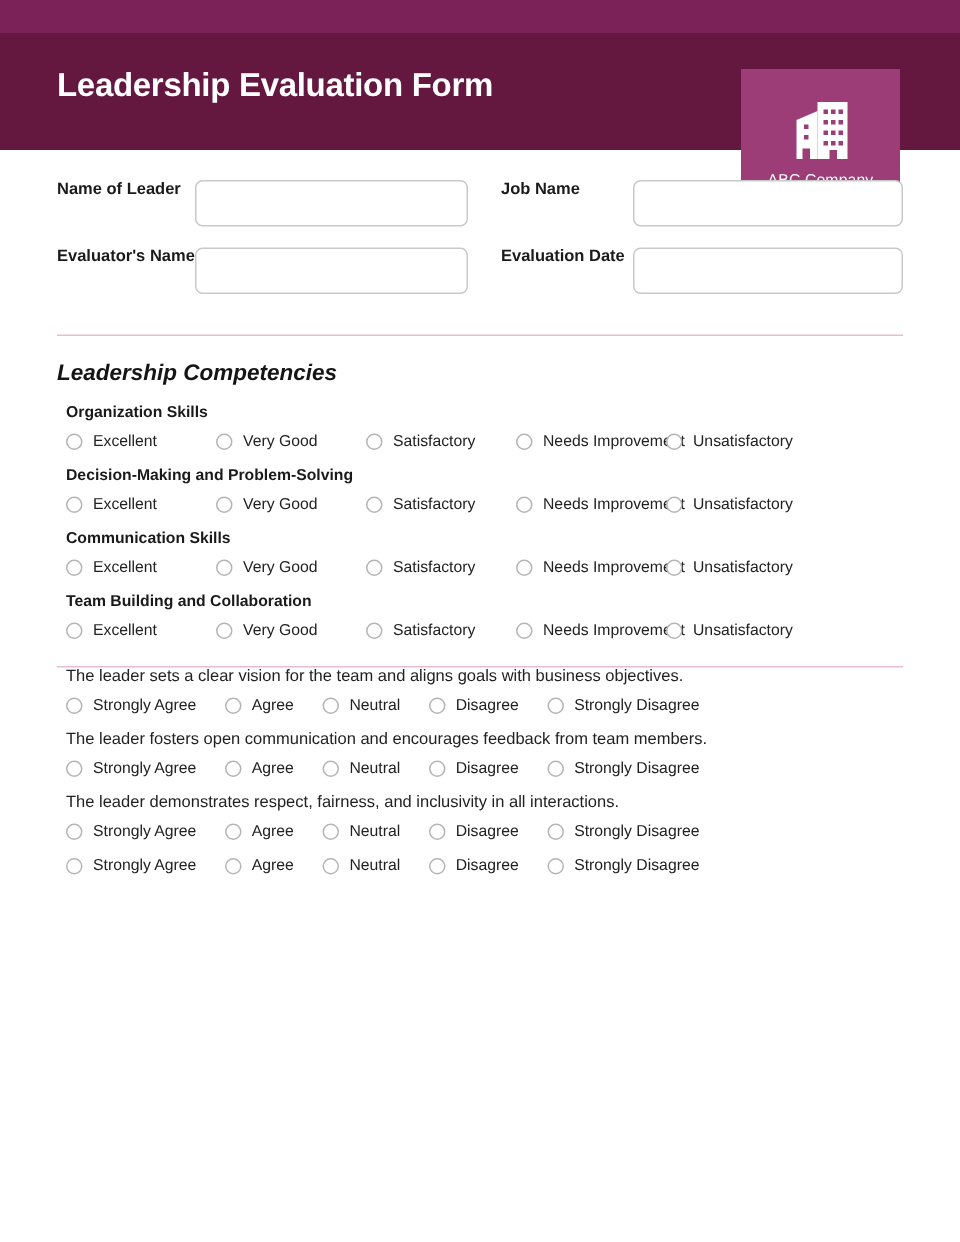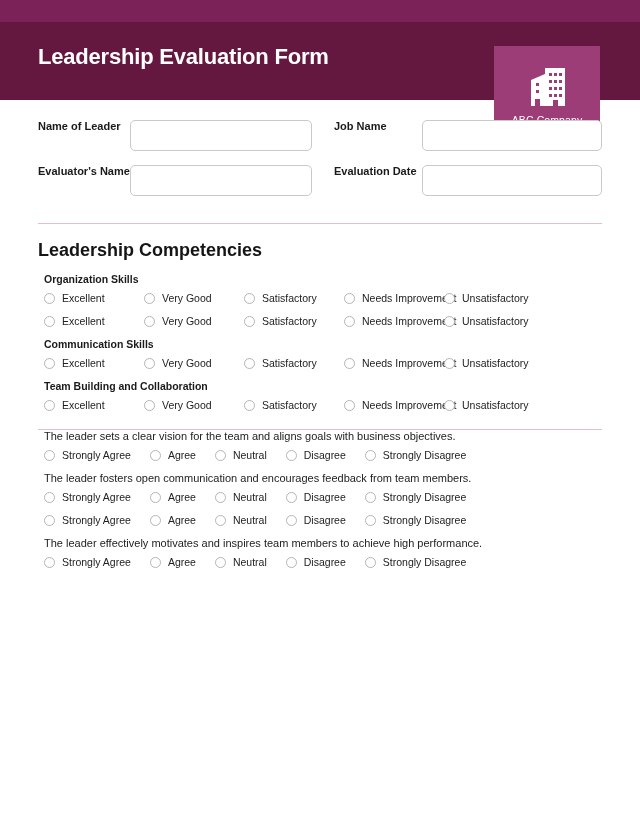--- a/index.html
+++ b/index.html
@@ -101,25 +101,26 @@
   
   .divider {
     height: 1px;
     background: #e2bdd4;
     margin: 0 38px;
   }
 
   
   .section { padding: 0 38px; }
   .section-title {
-    font-size: 18px;
+    font-size: 15px;
     font-weight: bold;
     color: #151515;
     margin-top: 16px;
     margin-bottom: 12px;
+    font-style: italic;
   }
   .item-label {
     font-size: 10.5px;
     font-weight: bold;
     color: #1a1a1a;
     margin-left: 6px;
     margin-bottom: 7px;
   }
   .statement {
     font-size: 11px;
@@ -240,20 +241,21 @@
         </label>
         <label class="radio-opt">
           <span class="radio-circle"></span>
           <span class="radio-text">Needs Improvement</span>
         </label>
         <label class="radio-opt">
           <span class="radio-circle"></span>
           <span class="radio-text">Unsatisfactory</span>
         </label>
       </div>
+      <div class="item-label">Decision-Making and Problem-Solving</div>
       <div class="radio-row competency">
         <label class="radio-opt">
           <span class="radio-circle"></span>
           <span class="radio-text">Excellent</span>
         </label>
         <label class="radio-opt">
           <span class="radio-circle"></span>
           <span class="radio-text">Very Good</span>
         </label>
         <label class="radio-opt">
@@ -362,20 +364,21 @@
         </label>
         <label class="radio-opt">
           <span class="radio-circle"></span>
           <span class="radio-text">Disagree</span>
         </label>
         <label class="radio-opt">
           <span class="radio-circle"></span>
           <span class="radio-text">Strongly Disagree</span>
         </label>
       </div>
+      <div class="statement">The leader demonstrates respect, fairness, and inclusivity in all interactions.</div>
       <div class="radio-row likert">
         <label class="radio-opt">
           <span class="radio-circle"></span>
           <span class="radio-text">Strongly Agree</span>
         </label>
         <label class="radio-opt">
           <span class="radio-circle"></span>
           <span class="radio-text">Agree</span>
         </label>
         <label class="radio-opt">
@@ -384,21 +387,20 @@
         </label>
         <label class="radio-opt">
           <span class="radio-circle"></span>
           <span class="radio-text">Disagree</span>
         </label>
         <label class="radio-opt">
           <span class="radio-circle"></span>
           <span class="radio-text">Strongly Disagree</span>
         </label>
       </div>
-      <div class="statement">The leader effectively motivates and inspires team members to achieve high performance.</div>
       <div class="radio-row likert">
         <label class="radio-opt">
           <span class="radio-circle"></span>
           <span class="radio-text">Strongly Agree</span>
         </label>
         <label class="radio-opt">
           <span class="radio-circle"></span>
           <span class="radio-text">Agree</span>
         </label>
         <label class="radio-opt">

